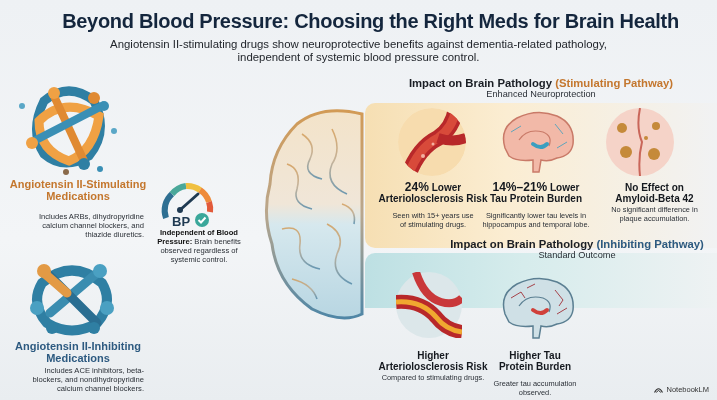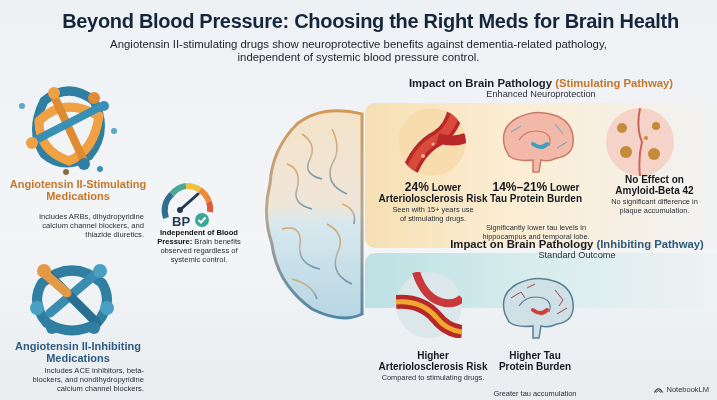--- a/index.html
+++ b/index.html
@@ -145,53 +145,53 @@
   <circle cx="34" cy="34" r="34" fill="#f7dcae"></circle>
   <path d="M10 68 Q20 40 40 30 Q55 20 58 0" fill="none" stroke="#b8282a" stroke-width="16"></path>
   <path d="M10 68 Q20 40 40 30 Q55 20 58 0" fill="none" stroke="#d84a3a" stroke-width="9"></path>
   <path d="M40 30 Q55 35 68 30" fill="none" stroke="#b8282a" stroke-width="10"></path>
   <circle cx="25" cy="48" r="2" fill="#f3b0a0"></circle>
     <circle cx="35" cy="36" r="1.5" fill="#f3b0a0"></circle>
 </svg>
 <div class="abs" style="left:372px;top:182px;width:122px">
   <div class="card-title"><span class="big">24%</span><span> Lower</span></div>
   <div class="card-title">Arteriolosclerosis Risk</div>
-  <div class="card-desc" style="margin-top:2px">Seen with 15+ years use</div>
+  <div class="card-desc" style="margin-top:8px">Seen with 15+ years use</div>
   <div class="card-desc">of stimulating drugs.</div>
 </div>
 
 <svg class="abs" style="left:497px;top:110px" width="80" height="66" viewBox="0 0 80 66">
   <path d="M8 38 Q2 18 20 8 Q40 -2 60 6 Q78 14 76 34 Q74 46 60 48 Q52 52 44 50 L42 62 L36 62 L36 50 Q20 52 12 46 Z" fill="#f2b9a8" stroke="#c97a68" stroke-width="1.5"></path>
   <path d="M22 30 Q30 18 46 22 Q56 26 52 36" fill="none" stroke="#c97a68" stroke-width="1.2"></path>
   <path d="M36 34 Q44 40 50 34" fill="none" stroke="#3a9fc0" stroke-width="4" stroke-linecap="round"></path>
   <g fill="none" stroke="#3a9fc0" stroke-width="0.8">
       <path d="M14 22 L24 16"></path>
       <path d="M58 14 L66 24"></path>
       <path d="M60 38 L70 32"></path>
     </g>
 </svg>
 <div class="abs" style="left:480px;top:182px;width:112px">
   <div class="card-title"><span class="big">14%–21%</span><span> Lower</span></div>
   <div class="card-title">Tau Protein Burden</div>
-  <div class="card-desc" style="margin-top:20px">Significantly lower tau levels in</div>
+  <div class="card-desc" style="margin-top:8px">Significantly lower tau levels in</div>
   <div class="card-desc">hippocampus and temporal lobe.</div>
 </div>
 
 <svg class="abs" style="left:606px;top:108px" width="68" height="68" viewBox="0 0 68 68">
   <circle cx="34" cy="34" r="34" fill="#f5d3c8"></circle>
   <path d="M34 0 Q30 20 36 34 Q32 50 34 68" fill="none" stroke="#c9665a" stroke-width="2"></path>
   <g fill="#c58a3a">
       <circle cx="16" cy="20" r="5"></circle>
       <circle cx="50" cy="18" r="4"></circle>
       <circle cx="20" cy="44" r="6"></circle>
       <circle cx="48" cy="46" r="6"></circle>
       <circle cx="40" cy="30" r="2"></circle>
     </g>
 </svg>
-<div class="abs" style="left:592px;top:174px;width:125px">
+<div class="abs" style="left:592px;top:182px;width:125px">
   <div class="card-title">No Effect on</div>
   <div class="card-title">Amyloid-Beta 42</div>
   <div class="card-desc" style="margin-top:2px">No significant difference in</div>
   <div class="card-desc">plaque accumulation.</div>
 </div>
 
 <div class="abs panel-inh"></div>
 <div class="abs" style="left:365px;top:238px;width:424px">
   <div class="sec-head">
     <span>Impact on Brain Pathology </span><span class="hl-inh">(Inhibiting Pathway)</span>
@@ -218,21 +218,21 @@
   <g fill="none" stroke="#a03038" stroke-width="0.9">
       <path d="M14 22 L24 16 L28 22"></path>
       <path d="M58 14 L66 24 L62 30"></path>
       <path d="M60 38 L70 32"></path>
       <path d="M30 12 L38 8"></path>
     </g>
 </svg>
 <div class="abs" style="left:485px;top:350px;width:100px">
   <div class="card-title">Higher Tau</div>
   <div class="card-title">Protein Burden</div>
-  <div class="card-desc" style="margin-top:18px">Greater tau accumulation</div>
+  <div class="card-desc" style="margin-top:8px">Greater tau accumulation</div>
   <div class="card-desc">observed.</div>
 </div>
 
 <div class="abs footer">
   <svg width="9" height="7" viewBox="0 0 9 7">
       <path d="M0.5 6.5 Q4.5 -1 8.5 6.5" fill="none" stroke="#333" stroke-width="1.2"></path>
       <path d="M2.5 6.5 Q4.5 2.5 6.5 6.5" fill="none" stroke="#333" stroke-width="1"></path>
     </svg>
   <span>NotebookLM</span>
 </div>

